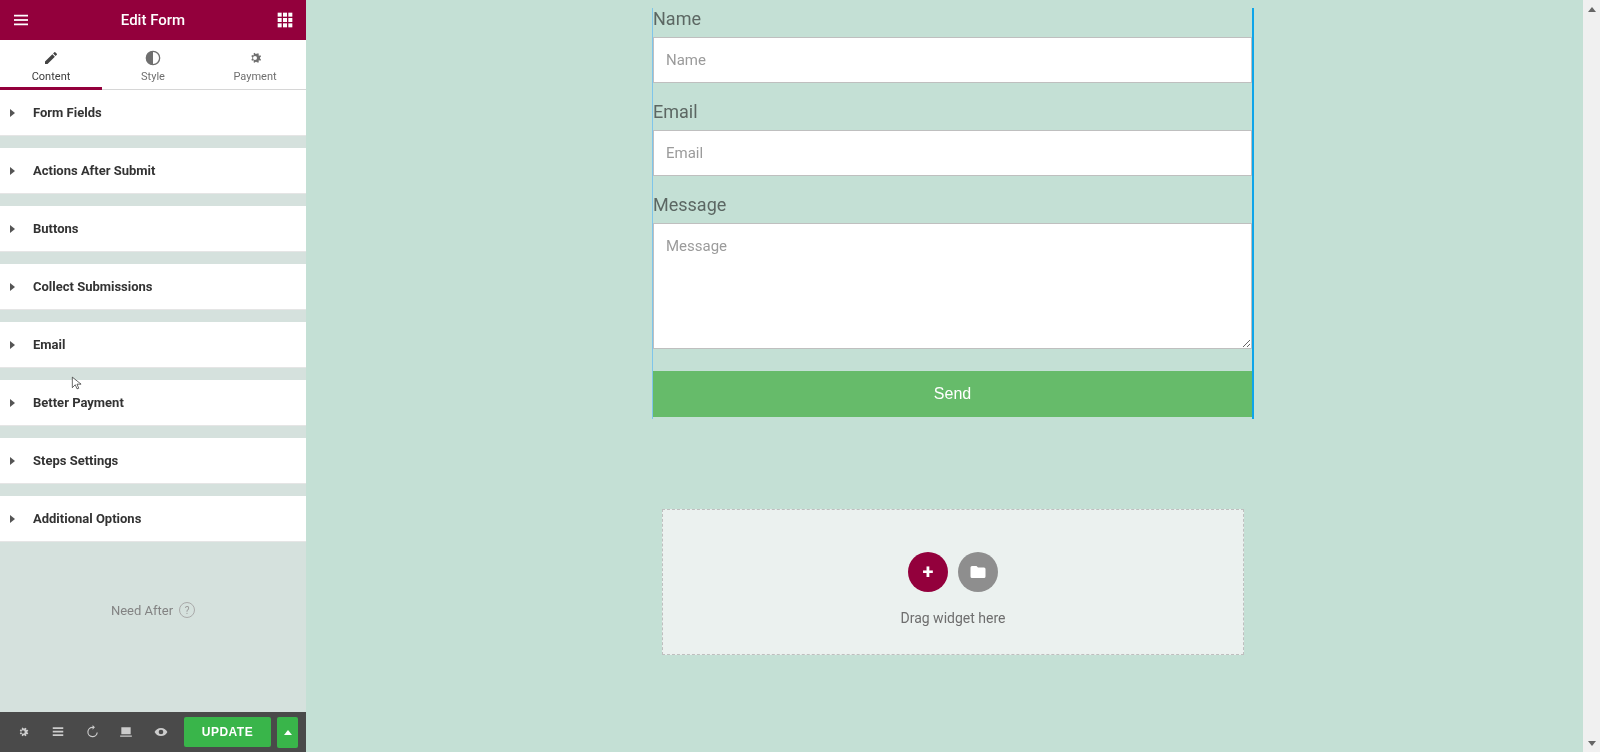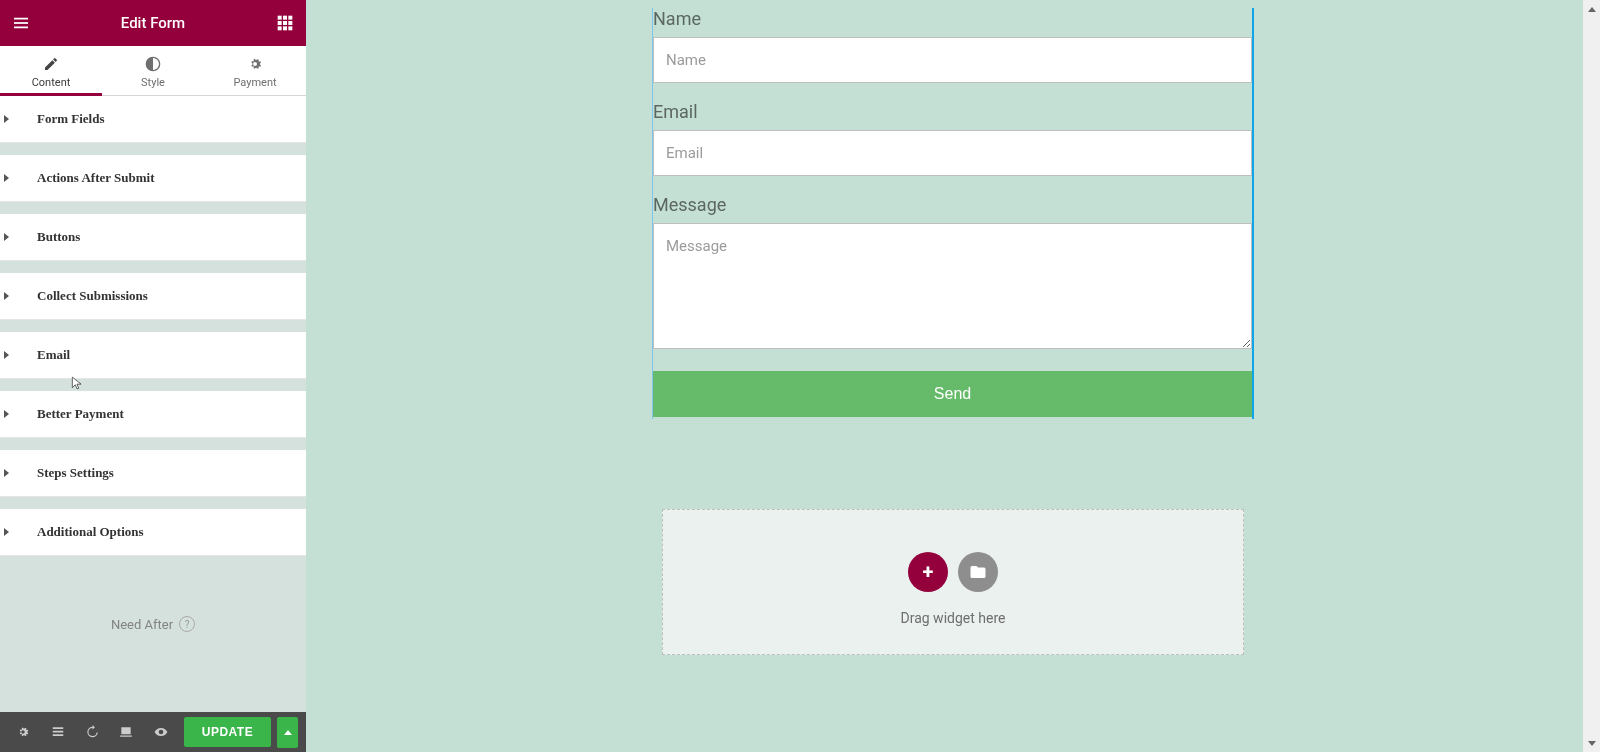--- a/index.html
+++ b/index.html
@@ -1,30 +1,30 @@
 <!DOCTYPE html>
 <html><head>
 <meta charset="utf-8">
 <style>
 * { box-sizing: border-box; margin: 0; padding: 0; }
 body { font-family: -apple-system, BlinkMacSystemFont, "Segoe UI", Roboto, Arial, sans-serif; width: 1600px; height: 752px; overflow: hidden; display: flex; background: #c4e0d5; }
 .sidebar { width: 306px; height: 100%; background: #d5e1dd; display: flex; flex-direction: column; position: relative; }
-.sidebar-header { background: #93003c; color: #fff; height: 46px; display: flex; align-items: center; justify-content: space-between; padding: 11px 12px; }
+.sidebar-header { background: #93003c; color: #fff; height: 40px; display: flex; align-items: center; justify-content: space-between; padding: 11px 12px; }
 .sidebar-header .title { font-size: 15px; font-weight: 500; flex: 1; text-align: center; }
 .hamburger-icon, .grid-icon { width: 18px; height: 18px; display: flex; align-items: center; justify-content: center; cursor: pointer; }
 .hamburger-icon svg, .grid-icon svg { fill: #fff; }
 .tabs { display: flex; background: #fff; border-bottom: 1px solid #d6d6d6; }
 .tab { flex: 1; text-align: center; padding: 10px 0 6px; font-size: 11px; color: #6f6f6f; cursor: pointer; position: relative; }
 .tab.active { color: #3b3b3b; }
 .tab.active::after { content: ""; position: absolute; left: 0; right: 0; bottom: -1px; height: 3px; background: #93003c; }
 .tab .tab-icon { display: block; margin: 0 auto 4px; width: 16px; height: 16px; }
 .tab .tab-icon svg { fill: #6f6f6f; }
 .tab.active .tab-icon svg { fill: #444; }
 .sections { background: #d5e1dd; flex: 1; overflow-y: auto; }
-.section { background: #fff; border-bottom: 1px solid #e5e5e5; margin-bottom: 12px; padding: 15px 4px; display: flex; align-items: center; gap: 28px; cursor: pointer; font-family: Liberation Serif, serif; }
+.section { background: #fff; border-bottom: 1px solid #e5e5e5; margin-bottom: 12px; padding: 15px 10px; display: flex; align-items: center; gap: 18px; cursor: pointer; }
 .section .caret { width: 0; height: 0; border-top: 4px solid transparent; border-bottom: 4px solid transparent; border-left: 5px solid #555; }
 .section .label { font-size: 13px; font-weight: 700; color: #333; }
 .help { text-align: center; margin-top: 60px; color: #838383; font-size: 13px; display: flex; align-items: center; justify-content: center; gap: 6px; }
 .help .q { width: 16px; height: 16px; border: 1px solid #aaa; border-radius: 50%; font-size: 10px; display: flex; align-items: center; justify-content: center; color: #999; }
 .bottom-bar { background: #4a4a4a; height: 40px; display: flex; align-items: center; padding: 0 8px; gap: 4px; }
 .bottom-bar .bicon { width: 32px; height: 32px; display: flex; align-items: center; justify-content: center; cursor: pointer; }
 .bottom-bar .bicon svg { fill: #ccc; width: 14px; height: 14px; }
 .bottom-bar .spacer { flex: 1; }
 .update-btn { background: #39b54a; color: #fff; border: none; padding: 8px 18px; font-size: 12px; font-weight: 700; letter-spacing: 0.5px; cursor: pointer; border-radius: 2px; }
 .update-caret { background: #39b54a; width: 22px; height: 31px; display: flex; align-items: center; justify-content: center; margin-left: 2px; cursor: pointer; border-radius: 2px; }

